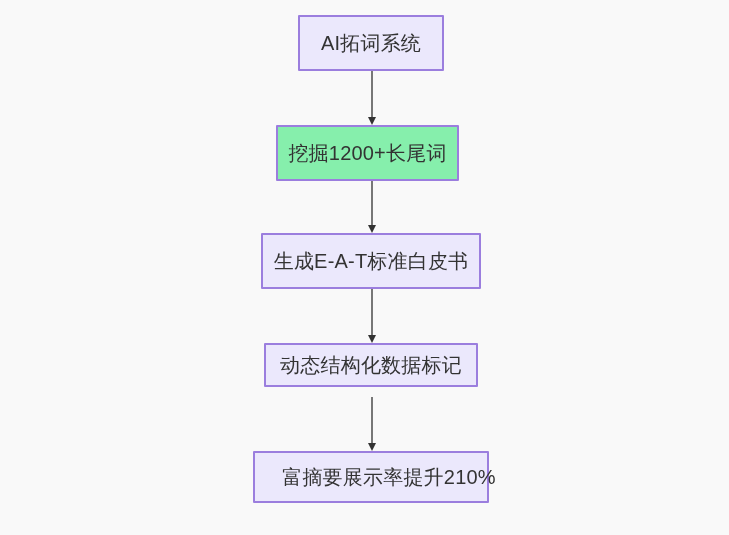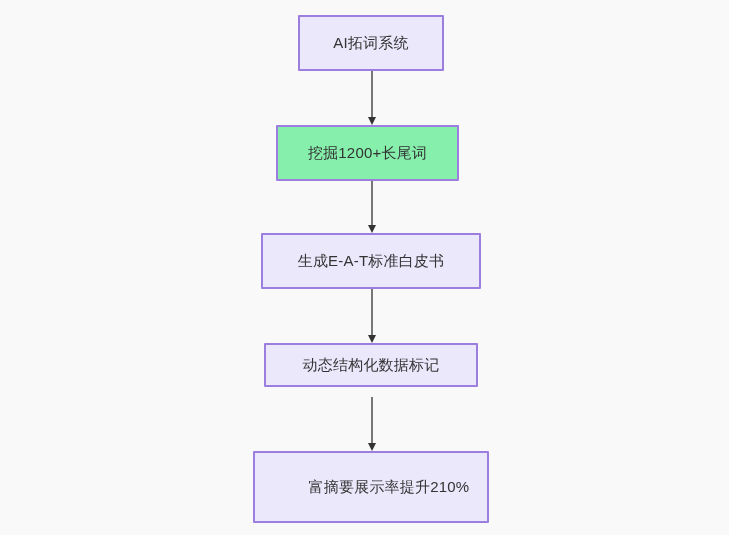--- a/index.html
+++ b/index.html
@@ -24,21 +24,21 @@
   .node {
     position: absolute;
     box-sizing: border-box;
     background: #ebe8fc;
     border: 2px solid #9b7ede;
     border-radius: 1px;
     display: flex;
     align-items: center;
     justify-content: center;
     color: #333333;
-    font-size: 15px;
+    font-size: 20px;
     line-height: 1.2;
     letter-spacing: 0.2px;
     white-space: nowrap;
     user-select: none;
   }
 
   .node-label {
     display: block;
     text-align: center;
   }
@@ -99,17 +99,17 @@
 
   <div class="node" id="node-4" style="left: 264px; top: 343px; width: 214px; height: 44px; background: rgb(235, 232, 252); border-color: rgb(155, 126, 222); color: rgb(51, 51, 51);">
     <span class="node-label">动态结构化数据标记</span>
   </div>
 
   <div class="edge" id="edge-4" style="left: 371px; top: 397px;">
     <div class="edge-line" style="height: 46px; background: rgb(119, 119, 119);"></div>
     <div class="edge-arrow" style="top: 46px; border-top-color: rgb(51, 51, 51);"></div>
   </div>
 
-  <div class="node" id="node-5" style="left: 253px; top: 451px; width: 236px; height: 72px; background: rgb(235, 232, 252); border-color: rgb(155, 126, 222); color: rgb(51, 51, 51); padding-left: 36px;">
+  <div class="node" id="node-5" style="left: 253px; top: 451px; width: 236px; height: 52px; background: rgb(235, 232, 252); border-color: rgb(155, 126, 222); color: rgb(51, 51, 51); padding-left: 36px;">
     <span class="node-label">富摘要展示率提升210%</span>
   </div>
 
 </div>
 
 </body></html>

